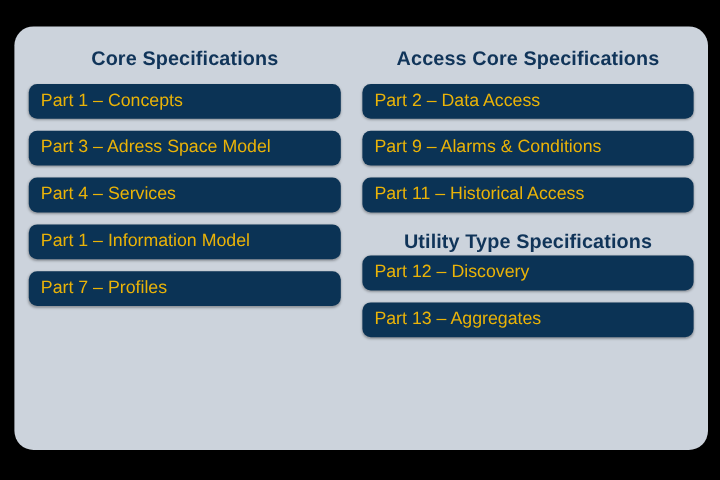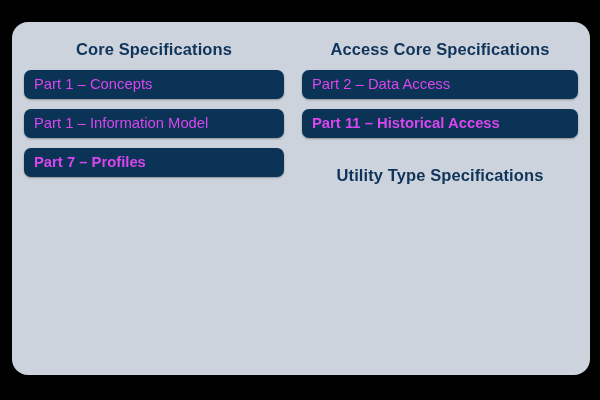--- a/index.html
+++ b/index.html
@@ -86,66 +86,72 @@
   .part-list {
     list-style: none;
     margin: 0;
     padding: 0;
     display: flex;
     flex-direction: column;
   }
 
   .part-item {
     background: #0b3355;
-    color: #d946ef;
+    color: #eab308;
     border-radius: 7px;
     height: 29px;
     line-height: 29px;
     padding: 0 10px;
     font-size: 14.8px;
     white-space: nowrap;
     overflow: hidden;
     text-overflow: ellipsis;
     margin-bottom: 10px;
     box-sizing: border-box;
     box-shadow: 0 1px 2px rgba(0,0,0,0.30);
     cursor: pointer;
     user-select: none;
   }
 
   .part-item:last-child {
-    margin-bottom: 16px;
-    font-weight: bold;
+    margin-bottom: 4px;
   }
 </style>
 </head>
 <body>
 
 <div id="root">
 
   <div class="panel">
     <div class="columns">
 
       <div class="column column-left">
         <div class="section-title title-first">Core Specifications</div>
         <ul class="part-list">
           <li class="part-item">Part 1 – Concepts</li>
+          <li class="part-item">Part 3 – Adress Space Model</li>
+          <li class="part-item">Part 4 – Services</li>
           <li class="part-item">Part 1 – Information Model</li>
           <li class="part-item">Part 7 – Profiles</li>
         </ul>
       </div>
 
       <div class="column column-right">
 
         <div class="section-title title-first">Access Core Specifications</div>
         <ul class="part-list">
           <li class="part-item">Part 2 – Data Access</li>
+          <li class="part-item">Part 9 – Alarms &amp; Conditions</li>
           <li class="part-item">Part 11 – Historical Access</li>
         </ul>
 
         <div class="section-title title-mid">Utility Type Specifications</div>
+        <ul class="part-list">
+          <li class="part-item">Part 12 – Discovery</li>
+          <li class="part-item">Part 13 – Aggregates</li>
+        </ul>
 
       </div>
 
     </div>
   </div>
 
 </div>
 
 </body></html>

